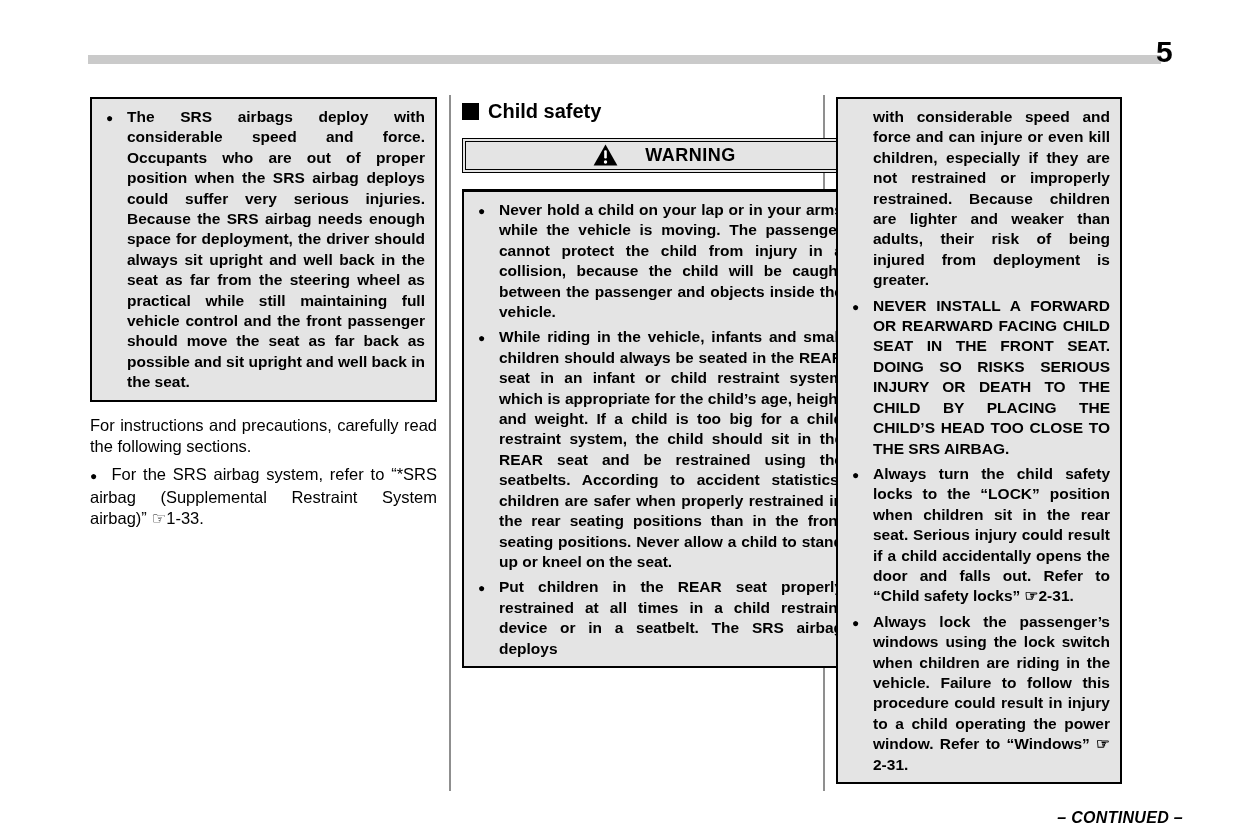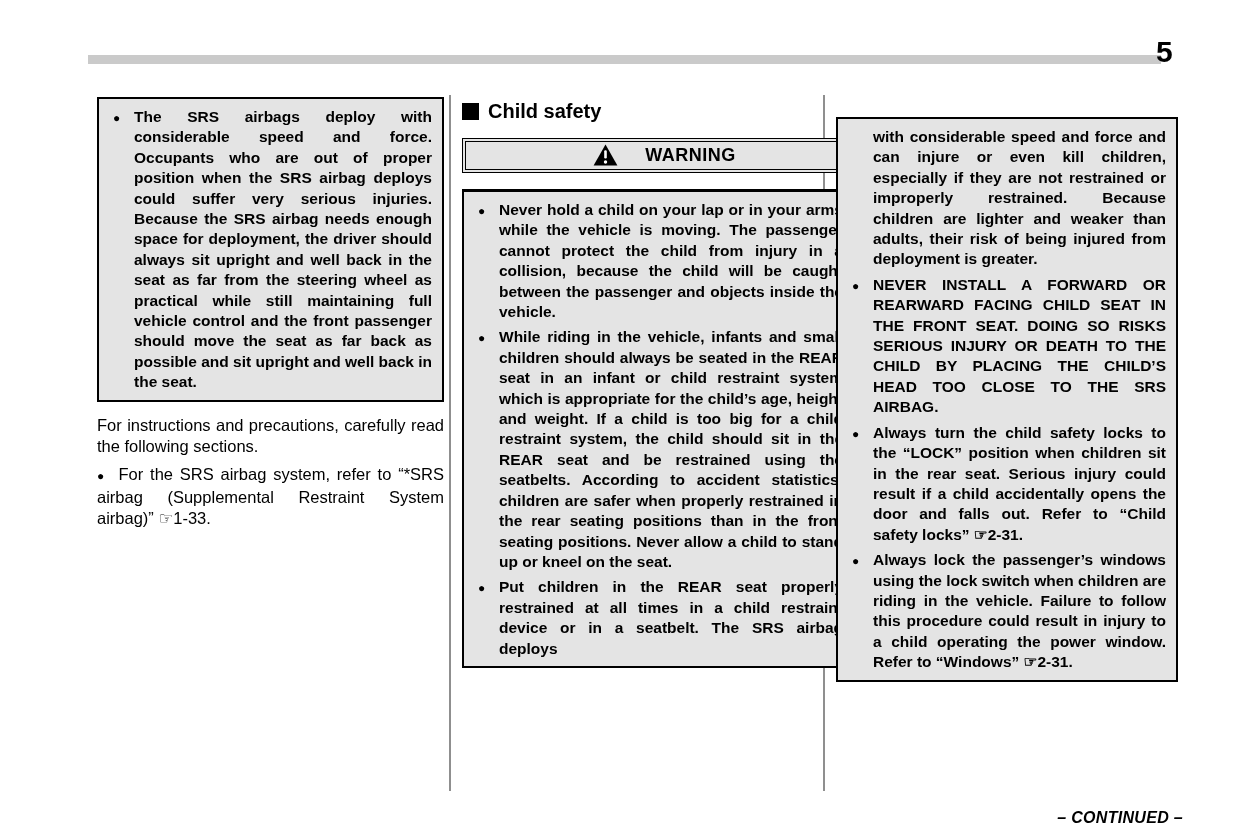--- a/index.html
+++ b/index.html
@@ -14,23 +14,23 @@
   html,body{background:#fff;}
   body{
     width:1241px;height:827px;position:relative;overflow:hidden;
     font-family:"Liberation Sans", sans-serif;color:var(--text);
     background:var(--page-bg);
   }
   .top-bar{position:absolute;left:88px;top:55px;width:1073px;height:9px;background:var(--header-bar);}
   .page-number{position:absolute;left:1156px;top:36px;font-size:30px;font-weight:bold;line-height:32px;}
 
   .col{position:absolute;top:97px;}
-  .col-left{left:90px;width:347px;margin-left:7px;}
+  .col-left{left:90px;width:347px;}
   .col-mid{left:462px;width:393px;}
-  .col-right{left:836px;width:342px;margin-top:20px;}
+  .col-right{left:836px;width:286px;}
 
   .vrule{position:absolute;top:95px;width:2px;height:696px;background:var(--rule);}
   .vrule-1{left:449px;}
   .vrule-2{left:823px;}
 
   .gray-box{background:var(--box-fill);border:2px solid var(--border);padding:8px 10px 7px 8px;}
 
   .wbullet{display:grid;grid-template-columns:27px 1fr;}
   .wbullet + .wbullet{margin-top:5px;}
   .marker{display:block;}

